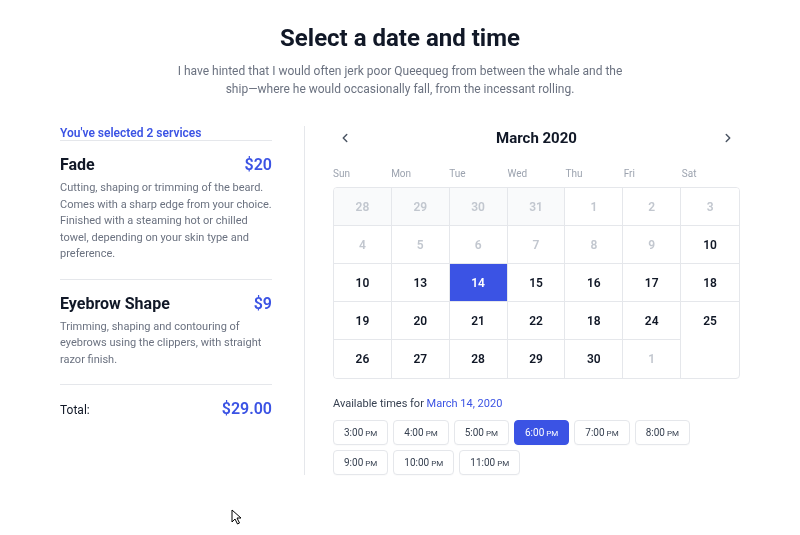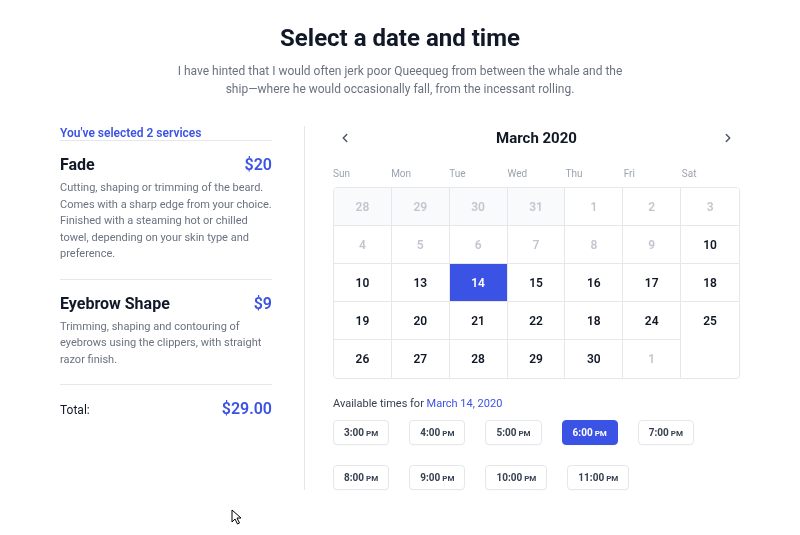--- a/index.html
+++ b/index.html
@@ -28,21 +28,21 @@
   .dow { font-size: 10px; color: #9CA3AF; text-align: left; padding: 6px 0 8px; }
   .cal-grid { display: grid; grid-template-columns: repeat(7, 1fr); border: 1px solid #E5E7EB; border-radius: 4px; overflow: hidden; }
   .day { height: 38px; border-right: 1px solid #E5E7EB; border-bottom: 1px solid #E5E7EB; display: flex; align-items: center; justify-content: center; font-size: 12px; font-weight: 600; color: #111827; cursor: pointer; background: #fff; }
   .day:nth-child(7n) { border-right: none; }
   .day.last-row { border-bottom: none; }
   .day.other { color: #C2C7CF; background: #F9FAFB; cursor: default; }
   .day.dim { color: #C2C7CF; }
   .day.sel { background: #3B53E4; color: #fff; }
   .avail-label { font-size: 11px; color: #374151; margin: 18px 0 10px; }
   .avail-date { color: #3B53E4; }
-  .times { display: flex; flex-wrap: wrap; gap: 20px; font-weight: bold; }
+  .times { display: flex; flex-wrap: wrap; gap: 5px; }
   .time-chip { border: 1px solid #E5E7EB; border-radius: 4px; padding: 6px 10px; font-size: 10px; color: #374151; cursor: pointer; background: #fff; box-shadow: 0 1px 1px rgba(0,0,0,0.02); display: inline-flex; align-items: baseline; gap: 2px; }
   .time-chip .ampm { font-size: 8px; }
   .time-chip.sel { background: #3B53E4; color: #fff; border-color: #3B53E4; }
   .cursor { position: absolute; left: 231px; top: 509px; pointer-events: none; }
 </style>
 </head>
 <body>
 
 <div class="page">
   <div class="header">

